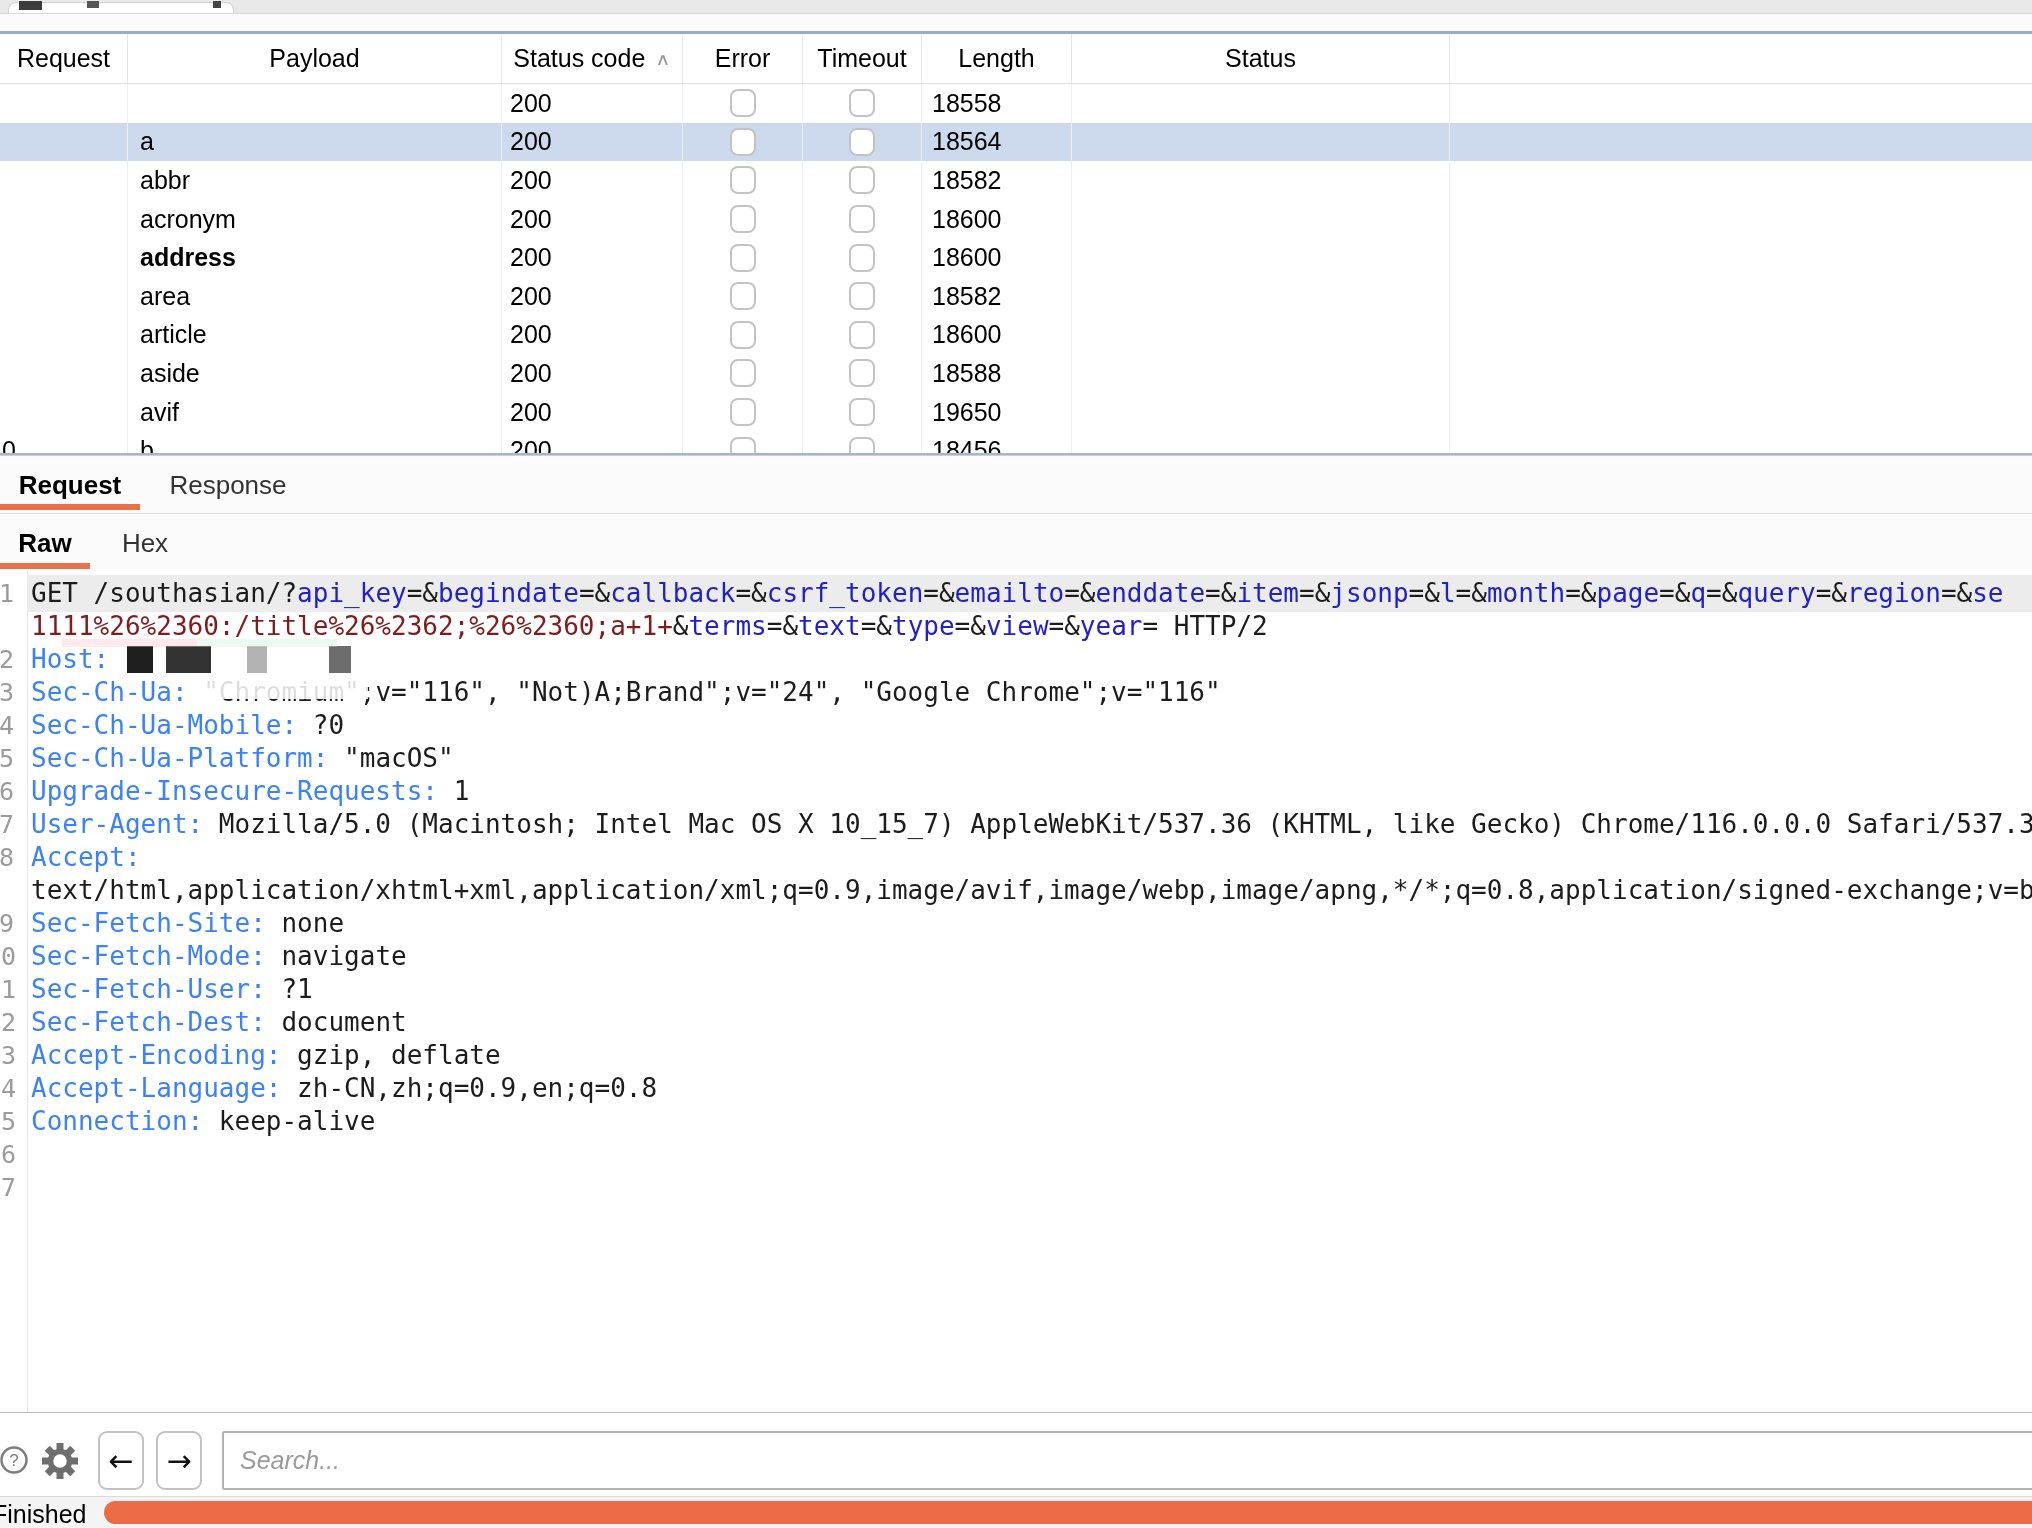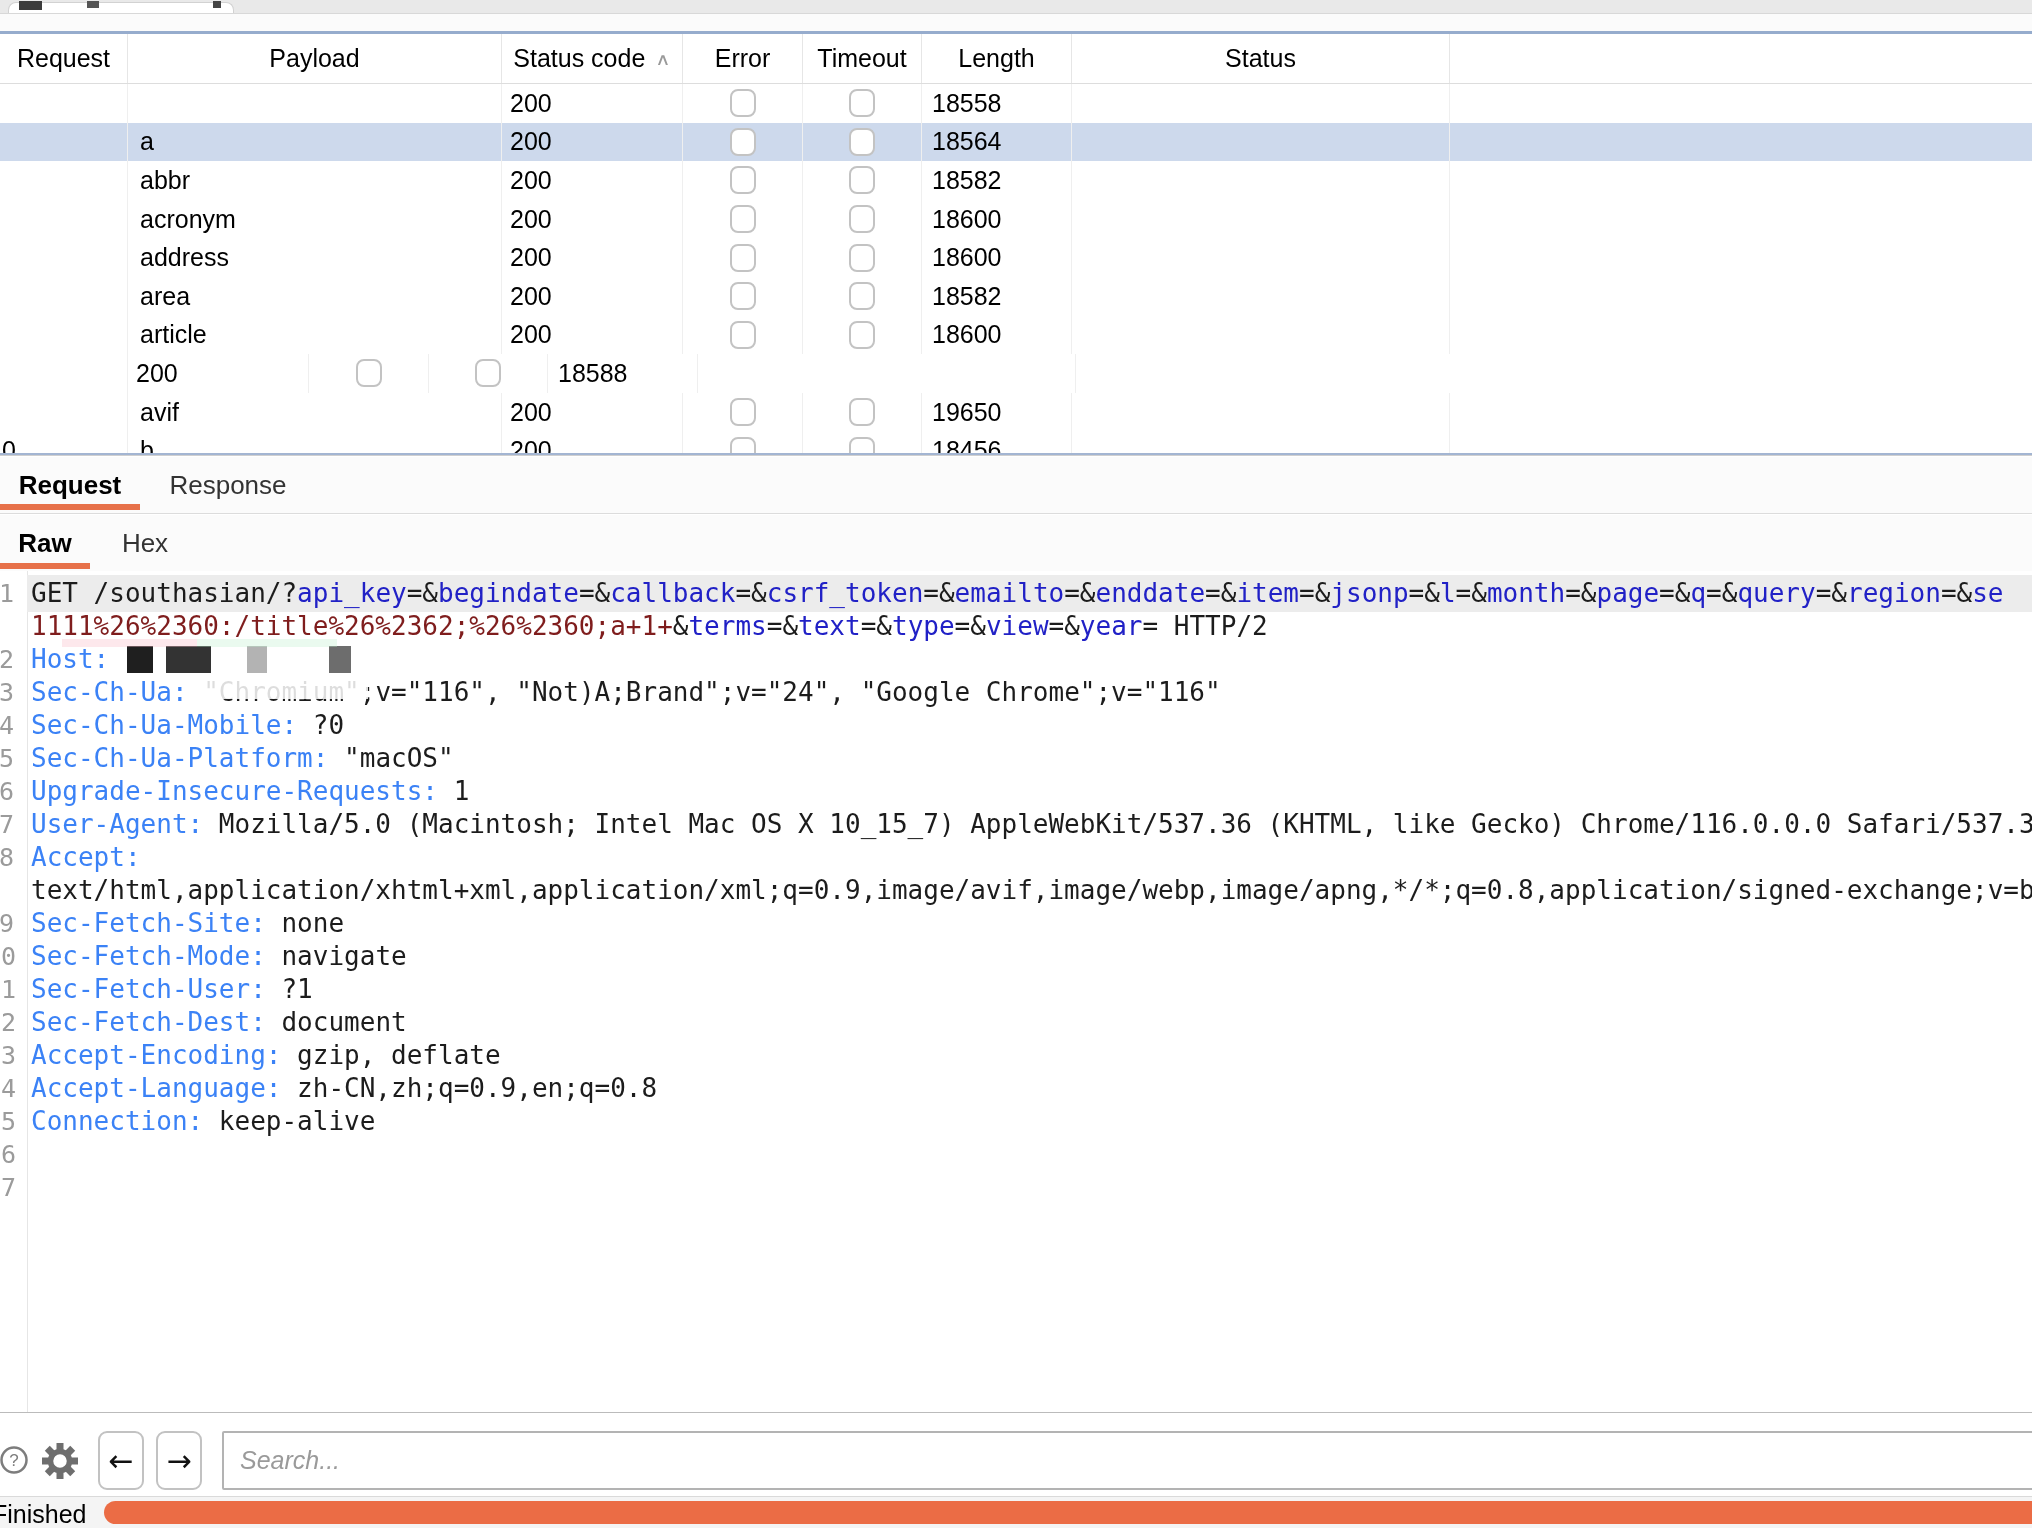--- a/index.html
+++ b/index.html
@@ -165,21 +165,21 @@
       </div>
       <div class="td ck" style="width: 119px;">
         <div class="cbox"></div>
       </div>
       <div class="td" style="width: 150px; padding-left: 10px;">18600</div>
       <div class="td" style="width: 378px; padding-left: 10px;"></div>
       <div class="td" style="flex: 1 1 0%; border-right: none;"></div>
     </div>
     <div class="tr">
       <div class="td" style="width: 128px; padding-left: 2px;"></div>
-      <div class="td" style="width: 374px; padding-left: 12px;">address</div>
+      <div class="td" style="width: 374px; padding-left: 12px; font-weight: bold;">address</div>
       <div class="td" style="width: 181px; padding-left: 8px;">200</div>
       <div class="td ck" style="width: 120px;">
         <div class="cbox"></div>
       </div>
       <div class="td ck" style="width: 119px;">
         <div class="cbox"></div>
       </div>
       <div class="td" style="width: 150px; padding-left: 10px;">18600</div>
       <div class="td" style="width: 378px; padding-left: 10px;"></div>
       <div class="td" style="flex: 1 1 0%; border-right: none;"></div>
@@ -207,20 +207,21 @@
       </div>
       <div class="td ck" style="width: 119px;">
         <div class="cbox"></div>
       </div>
       <div class="td" style="width: 150px; padding-left: 10px;">18600</div>
       <div class="td" style="width: 378px; padding-left: 10px;"></div>
       <div class="td" style="flex: 1 1 0%; border-right: none;"></div>
     </div>
     <div class="tr">
       <div class="td" style="width: 128px; padding-left: 2px;"></div>
+      <div class="td" style="width: 374px; padding-left: 12px;">aside</div>
       <div class="td" style="width: 181px; padding-left: 8px;">200</div>
       <div class="td ck" style="width: 120px;">
         <div class="cbox"></div>
       </div>
       <div class="td ck" style="width: 119px;">
         <div class="cbox"></div>
       </div>
       <div class="td" style="width: 150px; padding-left: 10px;">18588</div>
       <div class="td" style="width: 378px; padding-left: 10px;"></div>
       <div class="td" style="flex: 1 1 0%; border-right: none;"></div>

